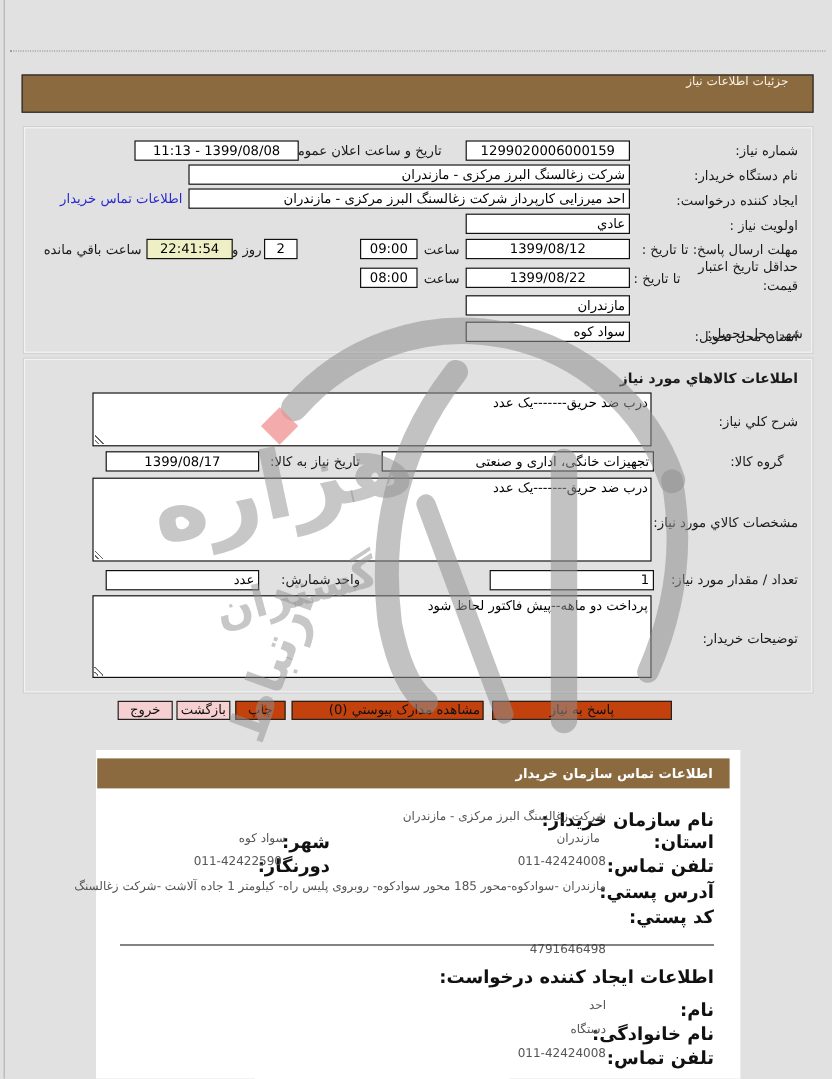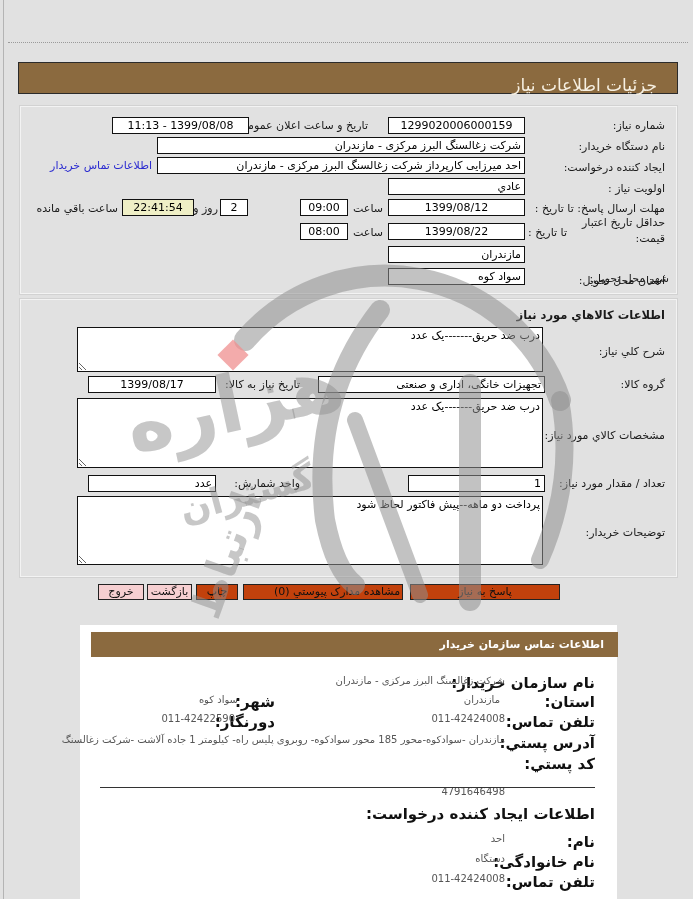--- a/index.html
+++ b/index.html
@@ -9,21 +9,21 @@
     font-family:"DejaVu Sans", sans-serif; font-size:11px; color:#000;
   }
   .abs { position:absolute; }
   .leftline { left:3px; top:0; width:1px; height:899px; background:#b4b4b4; }
   .dotted { left:8px; top:42px; width:680px; border-top:1px dotted #9a9a9a; }
   .page-header {
     left:18px; top:62px; width:658px; height:30px;
     background:#8b6a3f; border:1px solid #2b2b2b;
   }
   .page-header span {
-    position:absolute; right:20px; top:12px; color:#f7f0e2; font-size:17px; direction:rtl;
+    position:absolute; right:20px; top:0; color:#f7f0e2; font-size:10px; direction:rtl;
   }
   .panel { border:1px solid #f3f3f3; box-shadow:0 0 0 1px #d2d2d2; }
   .p1 { left:20px; top:106px; width:655px; height:186px; }
   .p2 { left:20px; top:299px; width:655px; height:276px; }
   .lbl { white-space:nowrap; direction:rtl; font-size:11px; color:#1a1a1a; }
   .inp {
     height:15px; background:#fff; border:1px solid #111; box-sizing:content-box;
     font-family:"DejaVu Sans", sans-serif; font-size:11px; padding:0 3px; margin:0;
     direction:rtl; text-align:right; color:#000; outline:none;
   }
@@ -36,21 +36,21 @@
   }
   .link { color:#2a2ad0; cursor:pointer; white-space:nowrap; direction:rtl; }
   .bold { font-weight:bold; }
   .btn {
     height:16px; border:1px solid #222; font-family:"DejaVu Sans", sans-serif; font-size:11px;
     padding:0; line-height:14px; text-align:center; cursor:pointer; direction:rtl; color:#111;
   }
   .btn-green { background:#c2410c; }
   .btn-pink { background:#f6cfd1; }
   .contact-box { left:80px; top:625px; width:537px; height:274px; background:#fff; }
-  .contact-header { left:91px; top:632px; width:527px; height:25px; background:#8b6a3f; }
+  .contact-header { left:81px; top:632px; width:527px; height:25px; background:#8b6a3f; }
   .contact-header span { position:absolute; right:14px; top:6px; color:#fff; font-weight:bold; font-size:11px; direction:rtl; }
   .clbl { white-space:nowrap; direction:rtl; font-weight:bold; font-size:15px; color:#111; }
   .cval { white-space:nowrap; direction:rtl; font-size:10px; color:#555; }
   .hr { left:100px; top:787px; width:495px; height:1px; background:#333; }
   .watermark { left:0; top:0; width:693px; height:899px; pointer-events:none; }
 </style>
 </head>
 <body>
 
 <div class="abs leftline"></div>
@@ -99,21 +99,21 @@
 <span class="abs lbl" style="right:24px;top:272px;text-align:right;">شهر محل تحویل:</span>
 <input class="abs inp" style="left: 388px; top: 268px; width: 129px;" readonly="" value="سواد کوه">
 
 <div class="abs panel p2"></div>
 
 <span class="abs lbl bold" style="right:28px;top:308px;font-size:11.5px;">اطلاعات کالاهاي مورد نیاز</span>
 
 <span class="abs lbl" style="right:28px;top:345px;">شرح کلي نیاز:</span>
 <textarea class="abs ta" style="left: 77px; top: 327px; width: 466px; height: 45px;" readonly="">درب ضد حریق-------یک عدد</textarea>
 
-<span class="abs lbl" style="right:28px;top:378px;">گروه کالا:</span>
+<span class="abs lbl" style="right:40px;top:378px;">گروه کالا:</span>
 <input class="abs inp" style="left: 318px; top: 376px; width: 219px;" readonly="" value="تجهیزات خانگی، اداری و صنعتی">
 <span class="abs lbl" style="right:393px;top:378px;">تاریخ نیاز به کالا:</span>
 <input class="abs inp center" style="left: 88px; top: 376px; width: 120px;" readonly="" value="1399/08/17">
 
 <span class="abs lbl" style="right:28px;top:429px;">مشخصات کالاي مورد نیاز:</span>
 <textarea class="abs ta" style="left: 77px; top: 398px; width: 466px; height: 70px;" readonly="">درب ضد حریق-------یک عدد</textarea>
 
 <span class="abs lbl" style="right:28px;top:477px;">تعداد / مقدار مورد نیاز:</span>
 <input class="abs inp" style="left: 408px; top: 475px; width: 129px;" readonly="" value="1">
 <span class="abs lbl" style="right:393px;top:477px;">واحد شمارش:</span>

